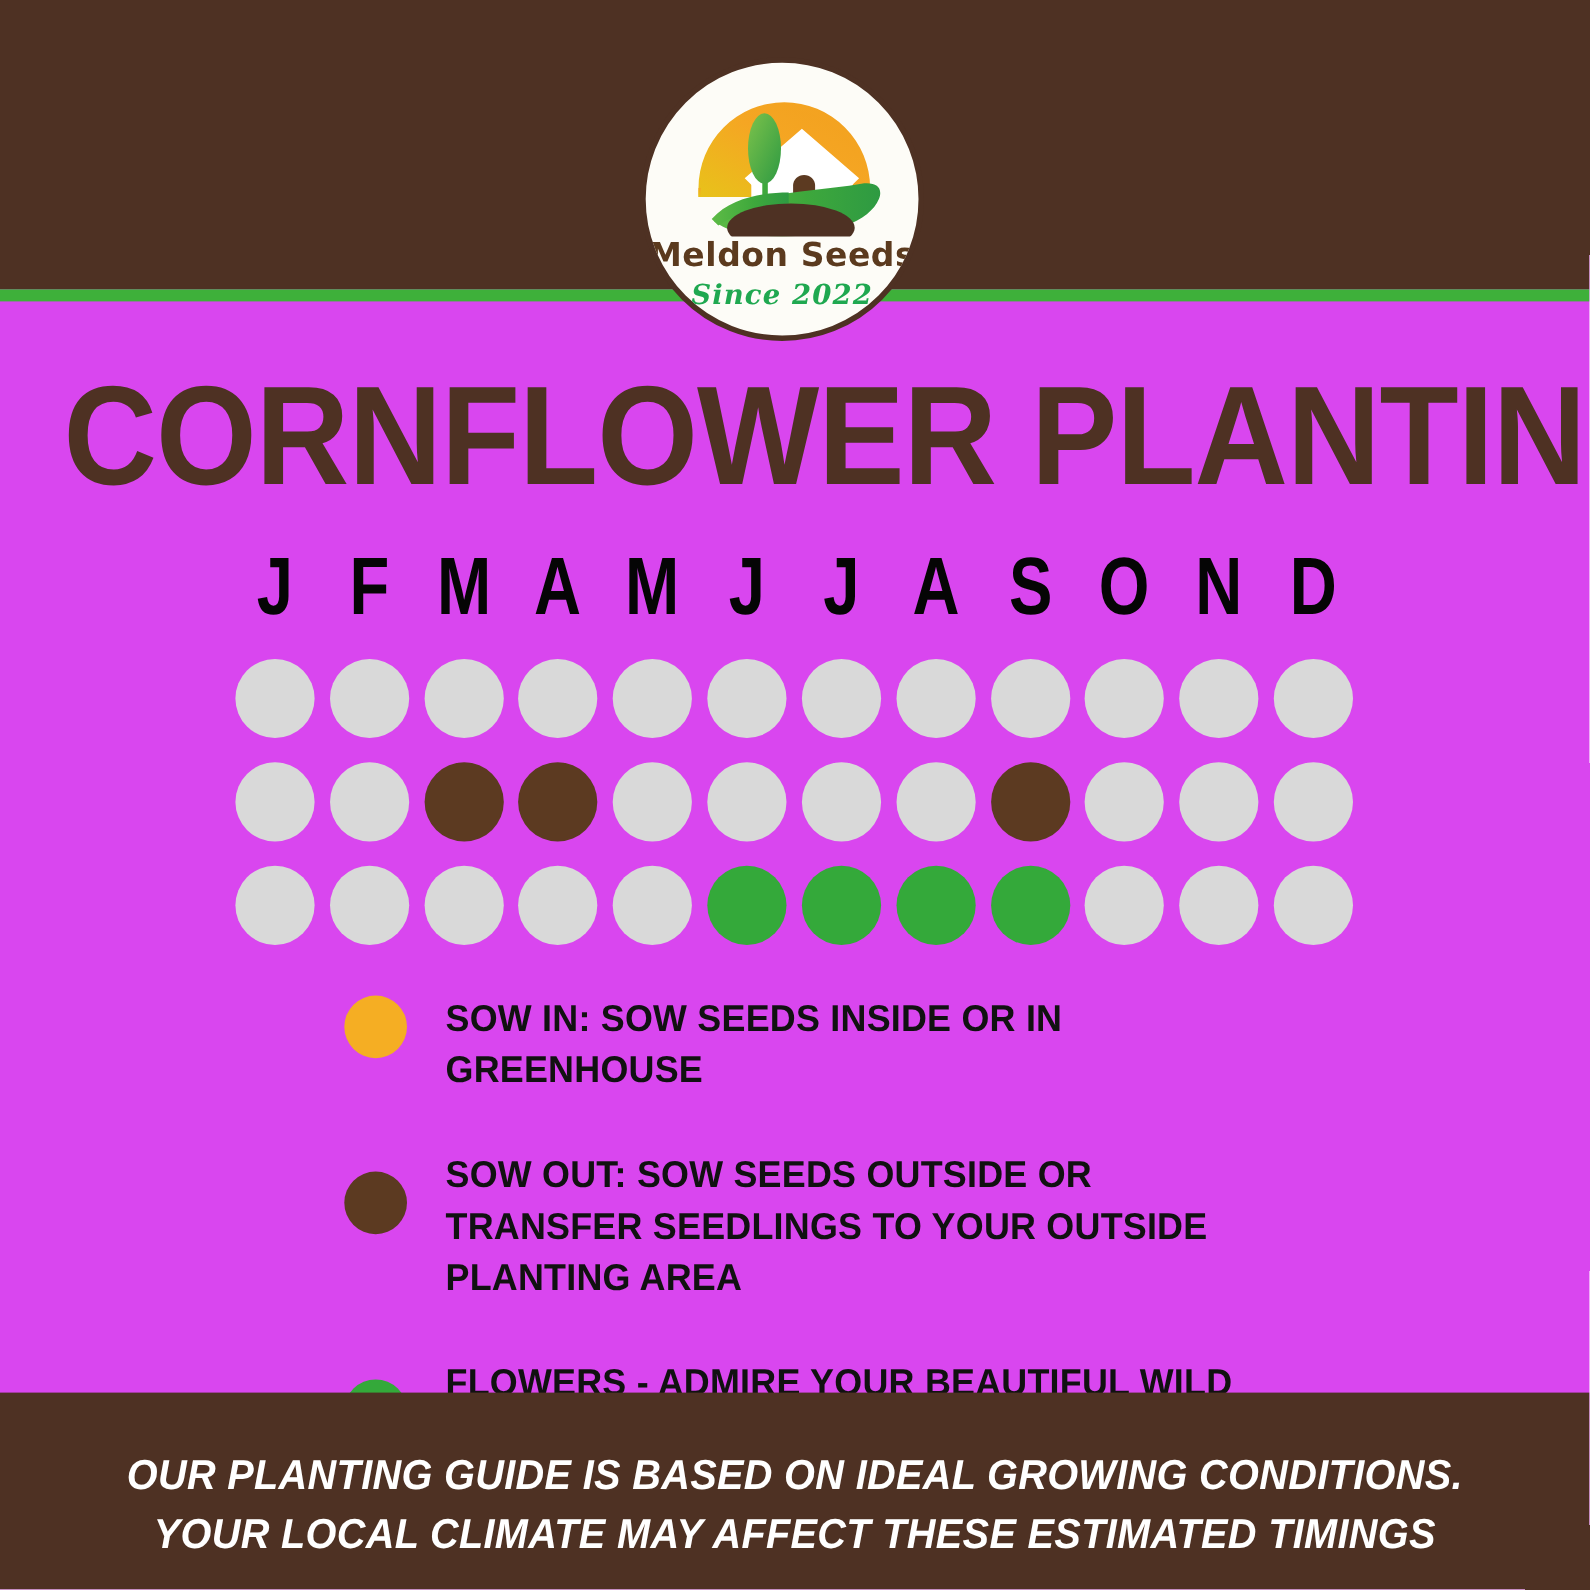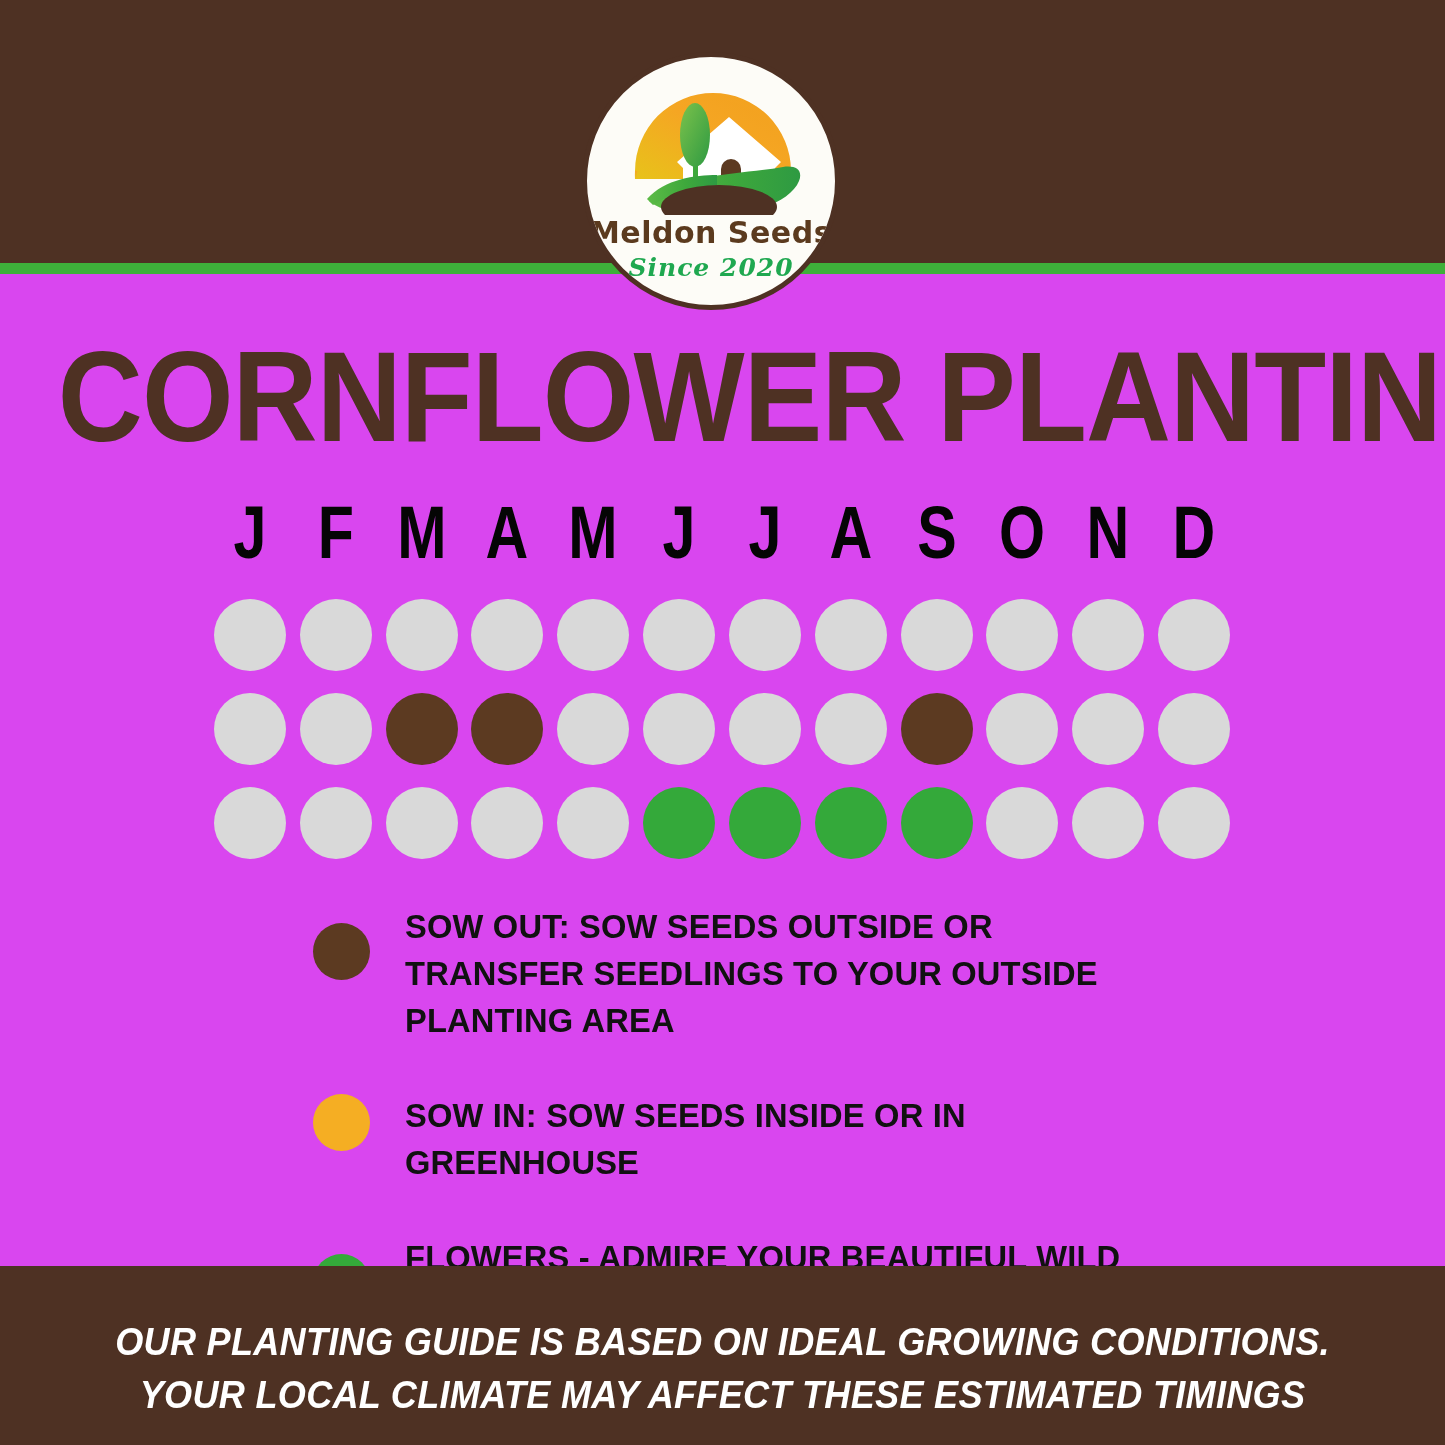--- a/index.html
+++ b/index.html
@@ -225,21 +225,21 @@
 
       <ellipse cx="108" cy="60" rx="15" ry="32" fill="url(#treeGrad)"></ellipse>
 
       <path d="M62 126 C96 98 150 100 196 92 C210 90 216 96 212 106
                C204 126 168 140 124 140 C96 140 74 136 62 126 Z" fill="url(#hillGrad)"></path>
       <path d="M60 124 C78 104 108 100 130 100 L130 110 C108 112 84 118 66 130 Z" fill="url(#hillGrad)"></path>
 
       <ellipse cx="132" cy="132" rx="58" ry="22" fill="#4E3123"></ellipse>
     </svg>
     <div class="logo-name">Meldon Seeds</div>
-    <div class="logo-since">Since 2020</div>
+    <div class="logo-since">Since 2022</div>
   </div>
 
   <div class="title">CORNFLOWER PLANTING GUIDE</div>
 
   <div class="months">
     <div class="month-letter">J</div>
     <div class="month-letter">F</div>
     <div class="month-letter">M</div>
     <div class="month-letter">A</div>
     <div class="month-letter">M</div>
@@ -363,29 +363,29 @@
         <div class="cell">
           <div class="dot"></div>
         </div>
         <div class="cell">
           <div class="dot"></div>
         </div>
       </div>
   </div>
 
   <div class="legend">
-    <div class="legend-item two-line">
-      <div class="legend-dot sow-out"></div>
-      <div class="legend-text">SOW OUT: SOW SEEDS OUTSIDE OR TRANSFER SEEDLINGS TO YOUR OUTSIDE PLANTING AREA</div>
-    </div>
     <div class="legend-item">
       <div class="legend-dot sow-in"></div>
       <div class="legend-text">SOW IN: SOW SEEDS INSIDE OR IN GREENHOUSE</div>
     </div>
     <div class="legend-item two-line">
+      <div class="legend-dot sow-out"></div>
+      <div class="legend-text">SOW OUT: SOW SEEDS OUTSIDE OR TRANSFER SEEDLINGS TO YOUR OUTSIDE PLANTING AREA</div>
+    </div>
+    <div class="legend-item two-line">
       <div class="legend-dot flowers"></div>
       <div class="legend-text">FLOWERS - ADMIRE YOUR BEAUTIFUL WILD FLOWERS</div>
     </div>
   </div>
 
   <div class="footer-band"></div>
   <div class="footer-text">
     <div>OUR PLANTING GUIDE IS BASED ON IDEAL GROWING CONDITIONS.</div>
     <div>YOUR LOCAL CLIMATE MAY AFFECT THESE ESTIMATED TIMINGS</div>
   </div>

